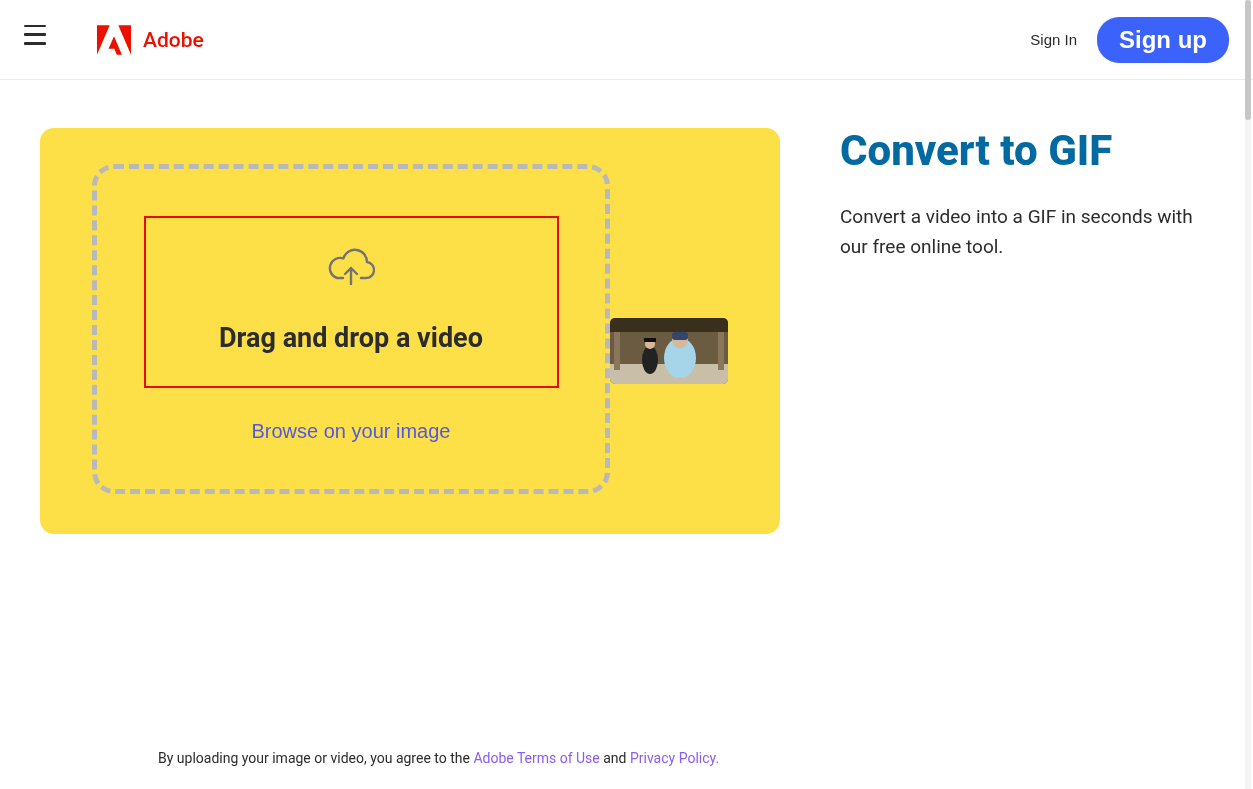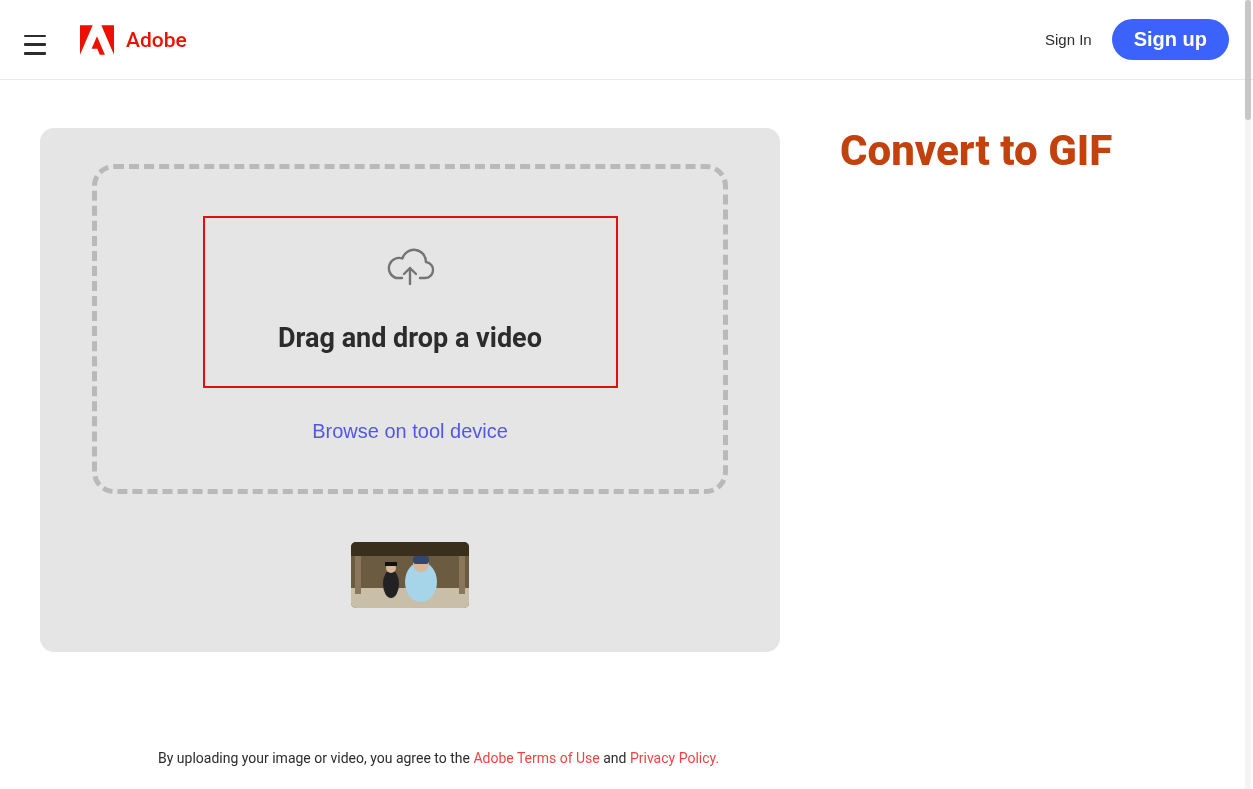--- a/index.html
+++ b/index.html
@@ -19,22 +19,22 @@
   .header {
     height: 80px;
     display: flex;
     align-items: center;
     justify-content: space-between;
     padding: 0 24px;
     border-bottom: 1px solid #eaeaea;
   }
   .header-left {
     display: flex;
-    align-items: flex-end;
-    gap: 34px;
+    align-items: flex-start;
+    gap: 51px;
   }
   .hamburger {
     width: 22px;
     height: 20px;
     display: flex;
     flex-direction: column;
     justify-content: space-between;
     cursor: pointer;
   }
   .hamburger span {
@@ -61,41 +61,41 @@
     gap: 20px;
   }
   .signin {
     font-size: 15px;
     color: #2c2c2c;
     background: none;
     border: none;
     cursor: pointer;
   }
   .signup {
-    font-size: 20px;
+    font-size: 24px;
     color: #fff;
     background: #3b63fb;
     border: none;
     border-radius: 22px;
     padding: 9px 22px;
     cursor: pointer;
     font-weight: 600;
   }
   .content {
     display: flex;
     padding: 48px 30px 0 40px;
     gap: 60px;
   }
   .left-panel {
     width: 740px;
-    background: #e5e5e5;
+    background: #fde047;
     border-radius: 14px;
     padding: 36px 52px 40px 52px;
     display: flex;
-    flex-direction: column;
+    flex-direction: row;
     align-items: center;
   }
   .dropzone {
     width: 100%;
     height: 330px;
     border: 5px dashed #b9b9b9;
     border-radius: 22px;
     display: flex;
     flex-direction: column;
     align-items: center;
@@ -143,39 +143,39 @@
     overflow: hidden;
     display: inline-block;
   }
   .right-panel {
     flex: 1;
     padding-top: 0;
   }
   .page-heading {
     font-size: 42px;
     font-weight: 800;
-    color: #c2410c;
+    color: #0369a1;
     line-height: 1.1;
     margin-bottom: 28px;
   }
   .page-sub {
     font-size: 19px;
     color: #2c2c2c;
     line-height: 1.55;
     max-width: 370px;
   }
   .legal {
     position: absolute;
     left: 158px;
     top: 750px;
     font-size: 14px;
     color: #2c2c2c;
   }
   .legal a {
-    color: #ef4444;
+    color: #8b5cf6;
     text-decoration: none;
     cursor: pointer;
     margin-top: 8px;
   }
   .scrollbar {
     position: absolute;
     right: 2px;
     top: 0;
     width: 6px;
     height: 100%;
@@ -218,21 +218,21 @@
     <div class="dropzone">
       <div class="inner-highlight">
         <div class="upload-icon">
           <svg width="48" height="38" viewBox="0 0 48 38">
             <path fill="none" stroke="#747474" stroke-width="2.4" stroke-linecap="round" stroke-linejoin="round" d="M34 30h5a8 8 0 0 0 .9-15.95A12 12 0 0 0 16.4 10.4 9 9 0 0 0 10 30h6"></path>
             <path fill="none" stroke="#747474" stroke-width="2.4" stroke-linecap="round" stroke-linejoin="round" d="M24 36V20m0 0-6 6m6-6 6 6"></path>
           </svg>
         </div>
         <div class="drag-text">Drag and drop a video</div>
       </div>
-      <button class="browse-link">Browse on tool device</button>
+      <button class="browse-link">Browse on your image</button>
     </div>
 
     <div class="sample-section">
       <div class="sample-thumb">
         <svg width="118" height="66" viewBox="0 0 118 66">
           <rect width="118" height="66" fill="#6b5b41"></rect>
           <rect x="0" y="0" width="118" height="14" fill="#3a2e1d"></rect>
           <rect x="0" y="46" width="118" height="20" fill="#c9bfa8"></rect>
           <ellipse cx="70" cy="40" rx="16" ry="20" fill="#a6d4e8"></ellipse>
           <circle cx="70" cy="22" r="8" fill="#d9b79a"></circle>
@@ -242,20 +242,21 @@
           <rect x="34" y="20" width="12" height="4" fill="#111"></rect>
           <rect x="4" y="14" width="6" height="38" fill="#8a765a"></rect>
           <rect x="108" y="14" width="6" height="38" fill="#8a765a"></rect>
         </svg>
       </div>
     </div>
   </div>
 
   <div class="right-panel">
     <h1 class="page-heading">Convert to GIF</h1>
+    <p class="page-sub">Convert a video into a GIF in seconds with our free online tool.</p>
   </div>
 </div>
 
 <div class="legal">
   <span>By uploading your image or video, you agree to the </span><a>Adobe Terms of Use</a><span> and </span><a>Privacy Policy.</a>
 </div>
 
 <div class="scrollbar">
   <div class="scrollbar-thumb"></div>
 </div>

